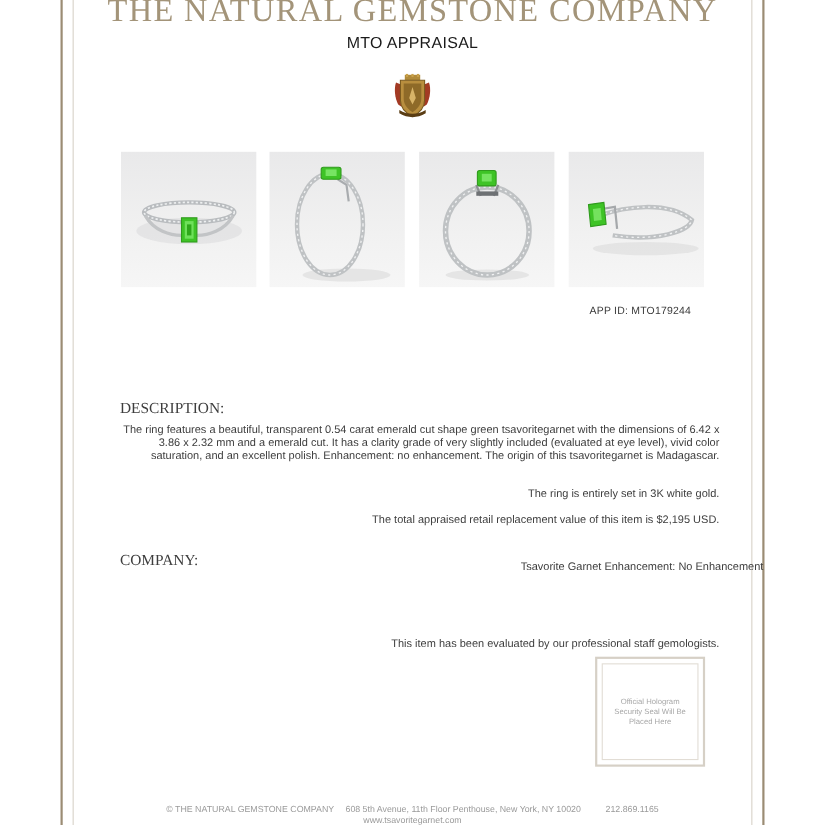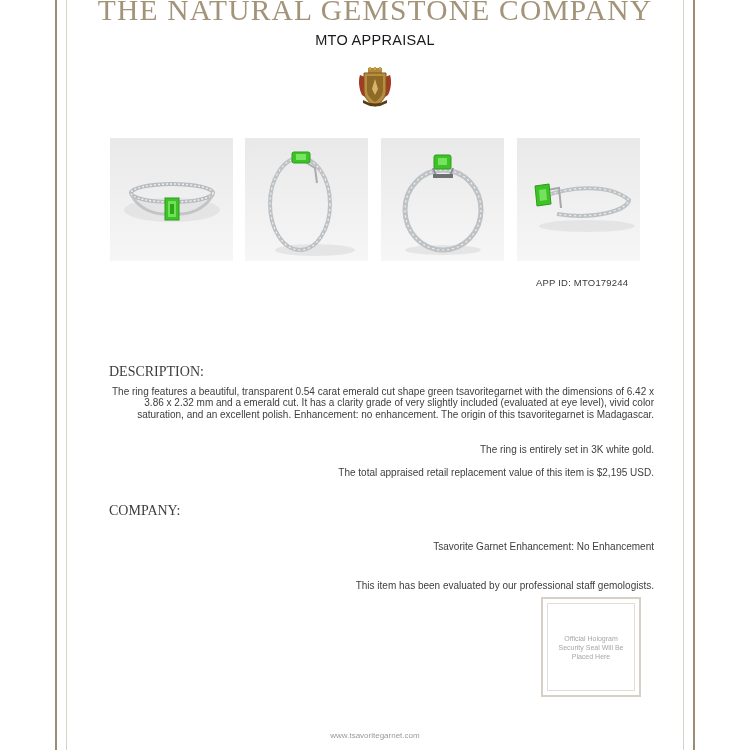--- a/index.html
+++ b/index.html
@@ -112,24 +112,31 @@
 </div>
 
 <div class="app-id">APP ID: MTO179244</div>
 
 <div class="heading" style="top:364px;">DESCRIPTION:</div>
 <div class="text" style="top:386px;">The ring features a beautiful, transparent 0.54 carat emerald cut shape green tsavoritegarnet with the dimensions of 6.42 x 3.86 x 2.32 mm and a emerald cut. It has a clarity grade of very slightly included (evaluated at eye level), vivid color saturation, and an excellent polish. Enhancement: no enhancement. The origin of this tsavoritegarnet is Madagascar.</div>
 <div class="text" style="top:444px;">The ring is entirely set in 3K white gold.</div>
 <div class="text" style="top:467px;">The total appraised retail replacement value of this item is $2,195 USD.</div>
 
 <div class="heading" style="top:503px;">COMPANY:</div>
-<div class="text" style="top:541px;">Tsavorite Garnet Enhancement: No Enhancement</div>
+<div class="text" style="top:510px;margin-left:40px;">Tsavorite Garnet Enhancement: No Enhancement</div>
 <div class="text" style="top:580px;">This item has been evaluated by our professional staff gemologists.</div>
 
 <div class="seal-box">
   <div class="seal-inner">
     <div class="seal-text">Official Hologram Security Seal Will Be Placed Here</div>
   </div>
 </div>
 
 <div class="footer">
+  <div>
+    <span>© THE NATURAL GEMSTONE COMPANY</span>
+    <span style="display:inline-block;width:6px;"></span>
+    <span>608 5th Avenue, 11th Floor Penthouse, New York, NY  10020</span>
+    <span class="gap"></span>
+    <span>212.869.1165</span>
+  </div>
   <div>www.tsavoritegarnet.com</div>
 </div>
 
 </body></html>

